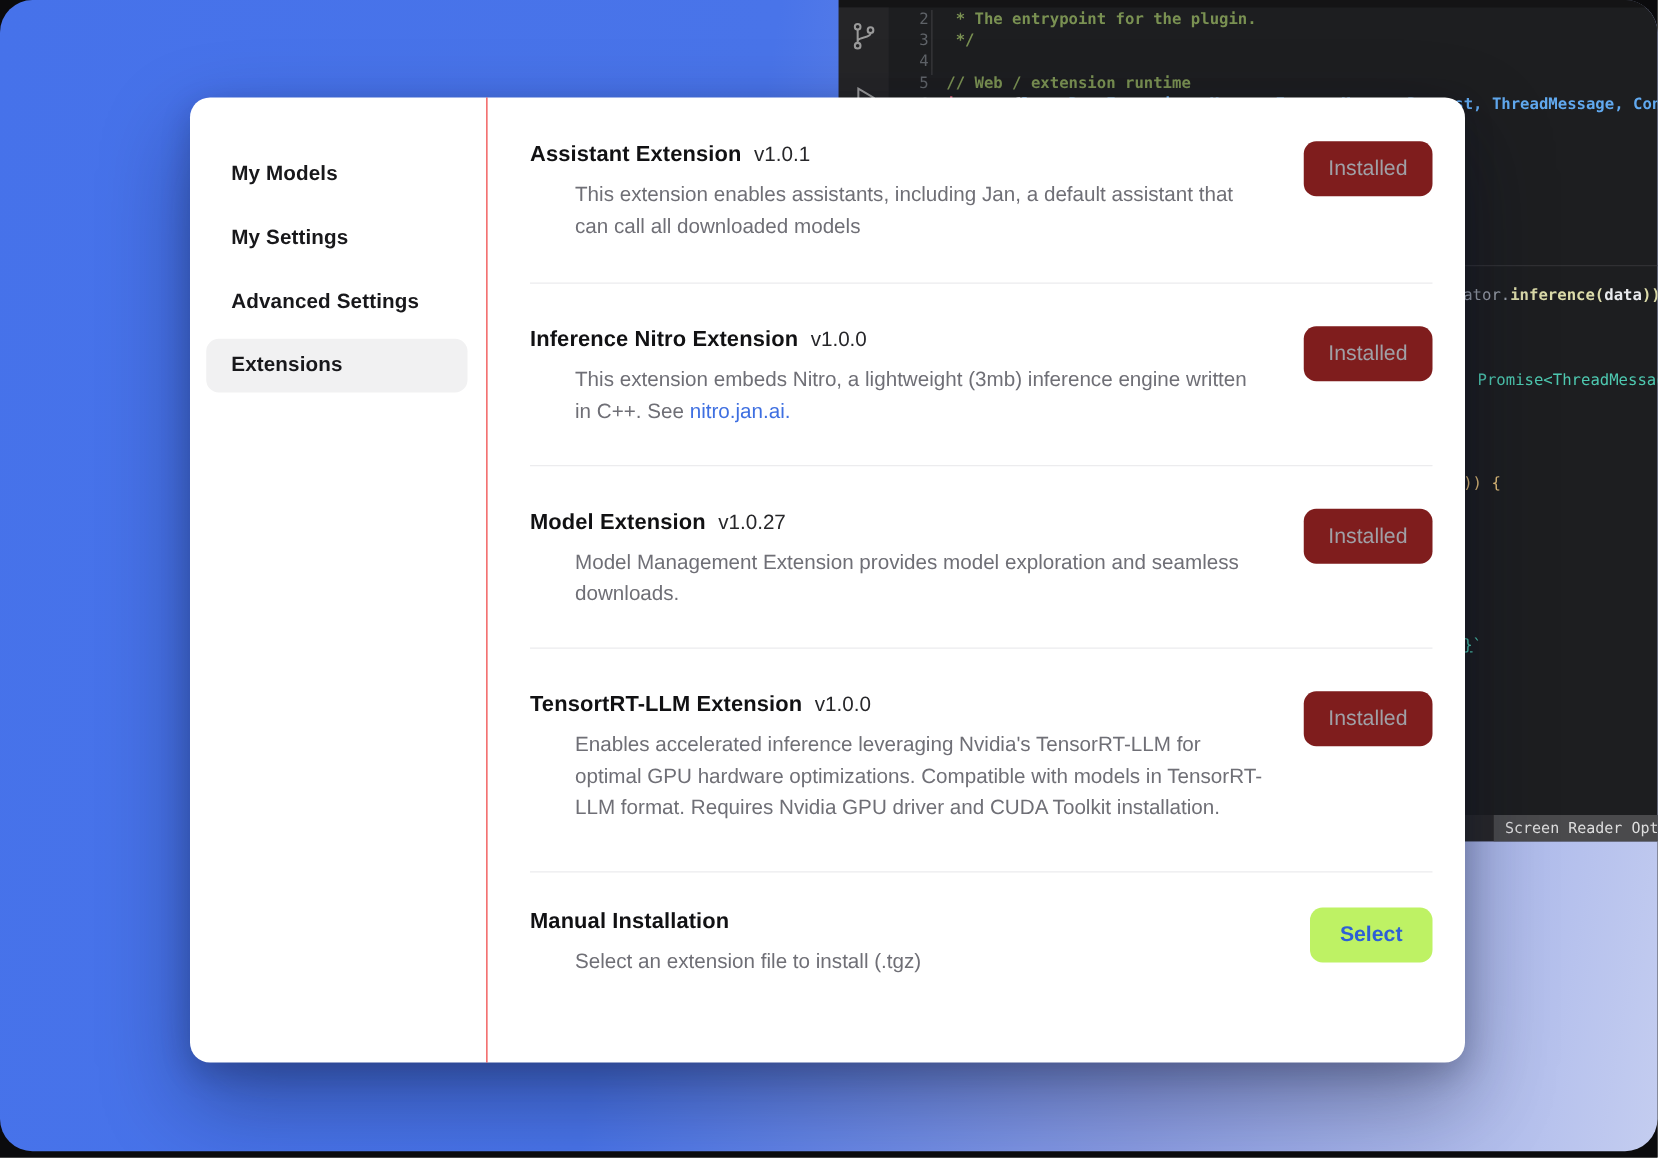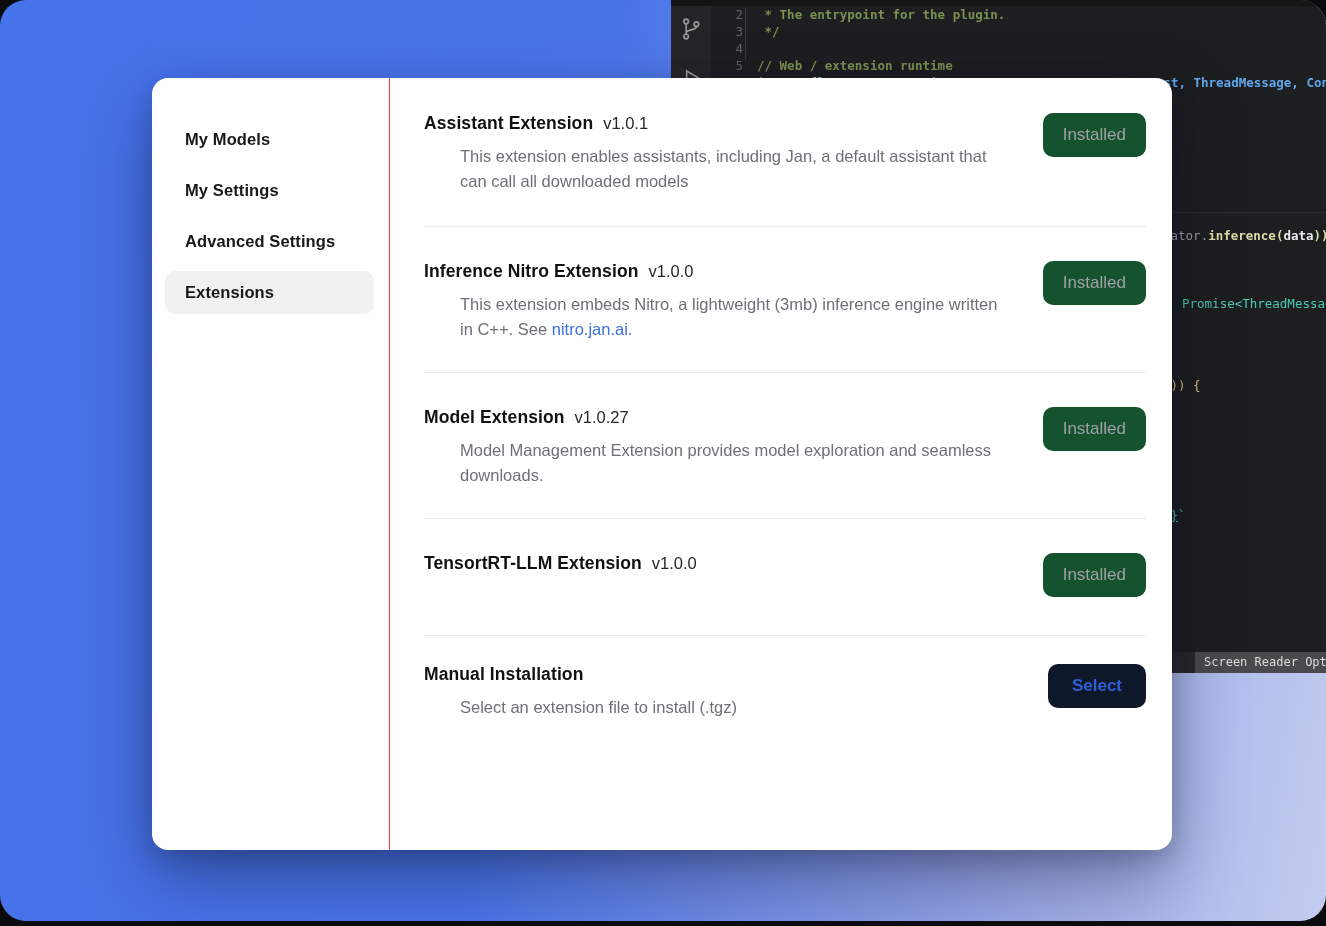--- a/index.html
+++ b/index.html
@@ -59,23 +59,23 @@
             border-bottom:1px solid #ececee; padding:34px 0 30px; }
   .section.first{ padding-top:35px; padding-bottom:32px; }
   .section.tensor{ padding-bottom:38px; }
   .section.last{ border-bottom:none; padding:28px 0 0; }
   .sec-left{ max-width:590px; }
   .titleline{ display:flex; align-items:baseline; }
   .ext-name{ font-size:17.5px; font-weight:700; color:#111113; letter-spacing:.1px; }
   .ext-ver{ font-size:16.5px; font-weight:400; color:#27272a; margin-left:10px; }
   .ext-desc{ margin-top:10px; font-size:16.5px; line-height:25px; color:#6f6f76;margin-left:36px; }
   .ext-link{ color:#3e6fe1; text-decoration:none; cursor:pointer; }
-  .badge{ flex:0 0 auto; background:#14532d; color:#a0a0a6; font-size:17px;
+  .badge{ flex:0 0 auto; background:#7f1d1d; color:#a0a0a6; font-size:17px;
           border-radius:10px; padding:9px 20px; line-height:26px; }
-  .select-btn{ flex:0 0 auto; background:#0f172a; color:#2e5fd6; font-size:17px; font-weight:700;
+  .select-btn{ flex:0 0 auto; background:#bef264; color:#2e5fd6; font-size:17px; font-weight:700;
                border:none; border-radius:10px; padding:9px 24px; line-height:26px; cursor:pointer; }
 </style>
 </head>
 <body>
 
 <div class="screen">
 
   <div class="vscode">
     <div class="vscode-topstrip"></div>
 
@@ -176,20 +176,21 @@
         </div>
         <div class="badge">Installed</div>
       </div>
 
       <div class="section tensor">
         <div class="sec-left">
           <div class="titleline">
             <span class="ext-name">TensortRT-LLM Extension</span>
             <span class="ext-ver">v1.0.0</span>
           </div>
+          <p class="ext-desc">Enables accelerated inference leveraging Nvidia's TensorRT-LLM for optimal GPU hardware optimizations. Compatible with models in TensorRT-LLM format. Requires Nvidia GPU driver and CUDA Toolkit installation.</p>
         </div>
         <div class="badge">Installed</div>
       </div>
 
       <div class="section last">
         <div class="sec-left">
           <div class="titleline">
             <span class="ext-name">Manual Installation</span>
           </div>
           <p class="ext-desc">Select an extension file to install (.tgz)</p>

